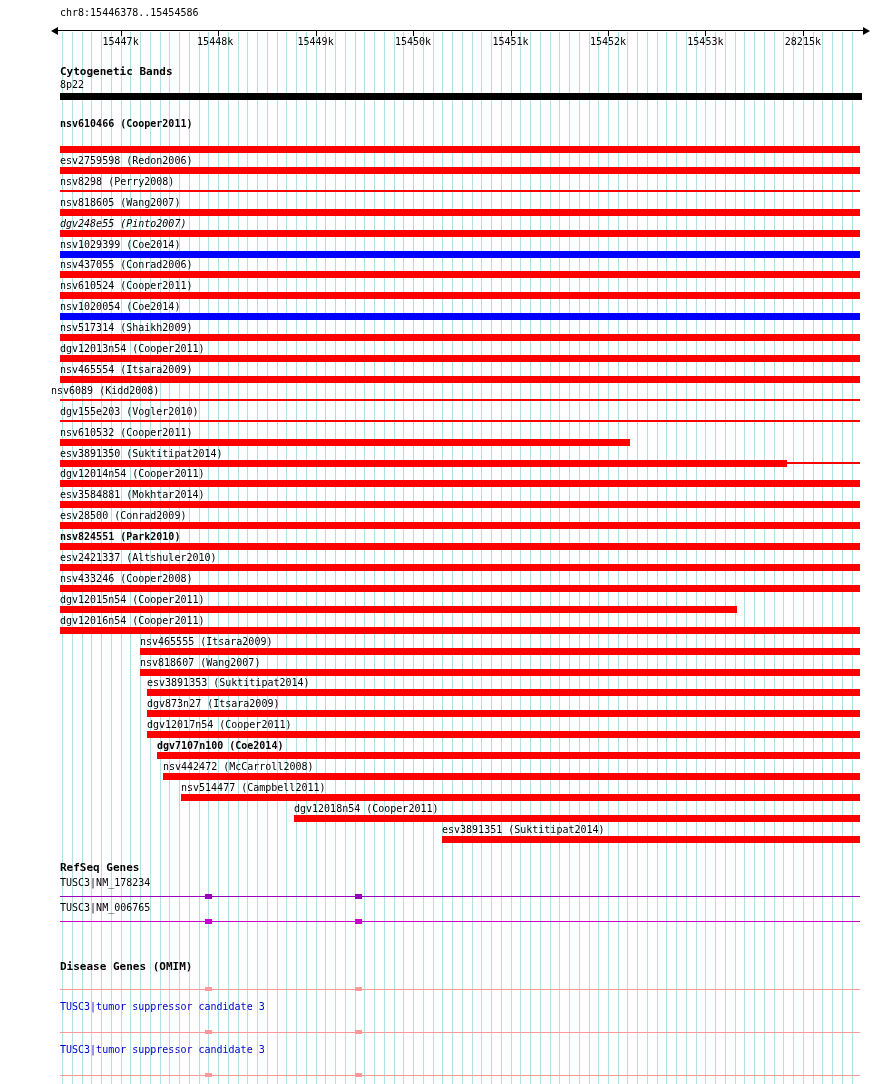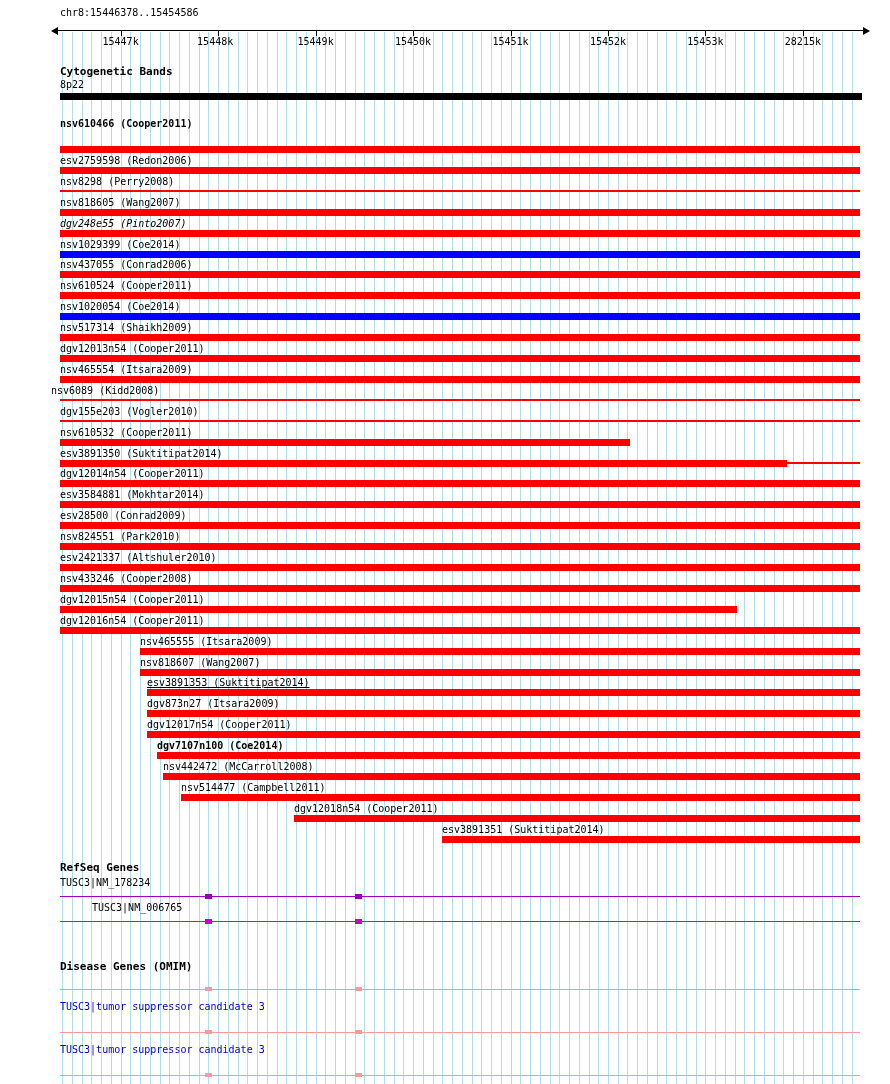--- a/index.html
+++ b/index.html
@@ -163,55 +163,55 @@
     <div class="abs" style="left: 60px; top: 439px; width: 570.4px; height: 7px; background: rgb(255, 0, 0);"></div>
     <div class="txt" style="left: 60px; top: 448px;">esv3891350 (Suktitipat2014)</div>
     <div class="abs" style="left: 60px; top: 460px; width: 727.3px; height: 7px; background: rgb(255, 0, 0);"></div>
     <div class="abs" style="left: 787.3px; top: 462px; width: 72.7px; height: 2px; background: rgb(255, 0, 0);"></div>
     <div class="txt" style="left: 60px; top: 468px;">dgv12014n54 (Cooper2011)</div>
     <div class="abs" style="left: 60px; top: 480px; width: 800px; height: 7px; background: rgb(255, 0, 0);"></div>
     <div class="txt" style="left: 60px; top: 489px;">esv3584881 (Mokhtar2014)</div>
     <div class="abs" style="left: 60px; top: 501px; width: 800px; height: 7px; background: rgb(255, 0, 0);"></div>
     <div class="txt" style="left: 60px; top: 510px;">esv28500 (Conrad2009)</div>
     <div class="abs" style="left: 60px; top: 522px; width: 800px; height: 7px; background: rgb(255, 0, 0);"></div>
-    <div class="txt" style="left: 60px; top: 531px;">nsv824551 (Park2010)</div>
+    <div class="txt" style="left: 60px; top: 531px; font-weight: bold;">nsv824551 (Park2010)</div>
     <div class="abs" style="left: 60px; top: 543px; width: 800px; height: 7px; background: rgb(255, 0, 0);"></div>
     <div class="txt" style="left: 60px; top: 552px;">esv2421337 (Altshuler2010)</div>
     <div class="abs" style="left: 60px; top: 564px; width: 800px; height: 7px; background: rgb(255, 0, 0);"></div>
     <div class="txt" style="left: 60px; top: 573px;">nsv433246 (Cooper2008)</div>
     <div class="abs" style="left: 60px; top: 585px; width: 800px; height: 7px; background: rgb(255, 0, 0);"></div>
     <div class="txt" style="left: 60px; top: 594px;">dgv12015n54 (Cooper2011)</div>
     <div class="abs" style="left: 60px; top: 606px; width: 676.6px; height: 7px; background: rgb(255, 0, 0);"></div>
     <div class="txt" style="left: 60px; top: 615px;">dgv12016n54 (Cooper2011)</div>
     <div class="abs" style="left: 60px; top: 627px; width: 800px; height: 7px; background: rgb(255, 0, 0);"></div>
     <div class="txt" style="left: 140px; top: 636px;">nsv465555 (Itsara2009)</div>
     <div class="abs" style="left: 140.1px; top: 648px; width: 719.9px; height: 7px; background: rgb(255, 0, 0);"></div>
     <div class="txt" style="left: 140px; top: 657px;">nsv818607 (Wang2007)</div>
     <div class="abs" style="left: 140.1px; top: 669px; width: 719.9px; height: 7px; background: rgb(255, 0, 0);"></div>
-    <div class="txt" style="left: 147px; top: 677px; text-decoration: underline;">esv3891353 (Suktitipat2014)</div>
+    <div class="txt" style="left: 147px; top: 677px;">esv3891353 (Suktitipat2014)</div>
     <div class="abs" style="left: 146.9px; top: 689px; width: 713.1px; height: 7px; background: rgb(255, 0, 0);"></div>
     <div class="txt" style="left: 147px; top: 698px;">dgv873n27 (Itsara2009)</div>
     <div class="abs" style="left: 146.9px; top: 710px; width: 713.1px; height: 7px; background: rgb(255, 0, 0);"></div>
     <div class="txt" style="left: 147px; top: 719px;">dgv12017n54 (Cooper2011)</div>
     <div class="abs" style="left: 146.9px; top: 731px; width: 713.1px; height: 7px; background: rgb(255, 0, 0);"></div>
     <div class="txt" style="left: 157px; top: 740px; font-weight: bold;">dgv7107n100 (Coe2014)</div>
     <div class="abs" style="left: 156.7px; top: 752px; width: 703.3px; height: 7px; background: rgb(255, 0, 0);"></div>
     <div class="txt" style="left: 163px; top: 761px;">nsv442472 (McCarroll2008)</div>
     <div class="abs" style="left: 162.5px; top: 773px; width: 697.5px; height: 7px; background: rgb(255, 0, 0);"></div>
     <div class="txt" style="left: 181px; top: 782px;">nsv514477 (Campbell2011)</div>
     <div class="abs" style="left: 181.1px; top: 794px; width: 678.9px; height: 7px; background: rgb(255, 0, 0);"></div>
     <div class="txt" style="left: 294px; top: 803px;">dgv12018n54 (Cooper2011)</div>
     <div class="abs" style="left: 294.1px; top: 815px; width: 565.9px; height: 7px; background: rgb(255, 0, 0);"></div>
     <div class="txt" style="left: 442px; top: 824px;">esv3891351 (Suktitipat2014)</div>
     <div class="abs" style="left: 442.3px; top: 836px; width: 417.7px; height: 7px; background: rgb(255, 0, 0);"></div>
     <div class="txt" style="left: 60px; top: 877px;">TUSC3|NM_178234</div>
     <div class="abs" style="left: 60px; top: 896px; width: 800px; height: 1px; background: rgb(153, 0, 187);"></div>
     <div class="abs" style="left: 205px; top: 894px; width: 7px; height: 5px; background: rgb(153, 0, 187);"></div>
     <div class="abs" style="left: 355px; top: 894px; width: 7px; height: 5px; background: rgb(153, 0, 187);"></div>
-    <div class="txt" style="left: 60px; top: 902px; margin-left: 32px;">TUSC3|NM_006765</div>
+    <div class="txt" style="left: 60px; top: 902px;">TUSC3|NM_006765</div>
     <div class="abs" style="left: 60px; top: 921px; width: 800px; height: 1px; background: rgb(204, 0, 204);"></div>
     <div class="abs" style="left: 205px; top: 919px; width: 7px; height: 5px; background: rgb(204, 0, 204);"></div>
     <div class="abs" style="left: 355px; top: 919px; width: 7px; height: 5px; background: rgb(204, 0, 204);"></div>
     <div class="abs" style="left: 60px; top: 989px; width: 800px; height: 1px; background: rgb(255, 153, 153);"></div>
     <div class="abs" style="left: 205px; top: 987px; width: 7px; height: 4px; background: rgb(255, 153, 153);"></div>
     <div class="abs" style="left: 355px; top: 987px; width: 7px; height: 4px; background: rgb(255, 153, 153);"></div>
     <div class="txt" style="left: 60px; top: 1001px; color: rgb(0, 0, 204);">TUSC3|tumor suppressor candidate 3</div>
     <div class="abs" style="left: 60px; top: 1032px; width: 800px; height: 1px; background: rgb(255, 153, 153);"></div>
     <div class="abs" style="left: 205px; top: 1030px; width: 7px; height: 4px; background: rgb(255, 153, 153);"></div>
     <div class="abs" style="left: 355px; top: 1030px; width: 7px; height: 4px; background: rgb(255, 153, 153);"></div>

